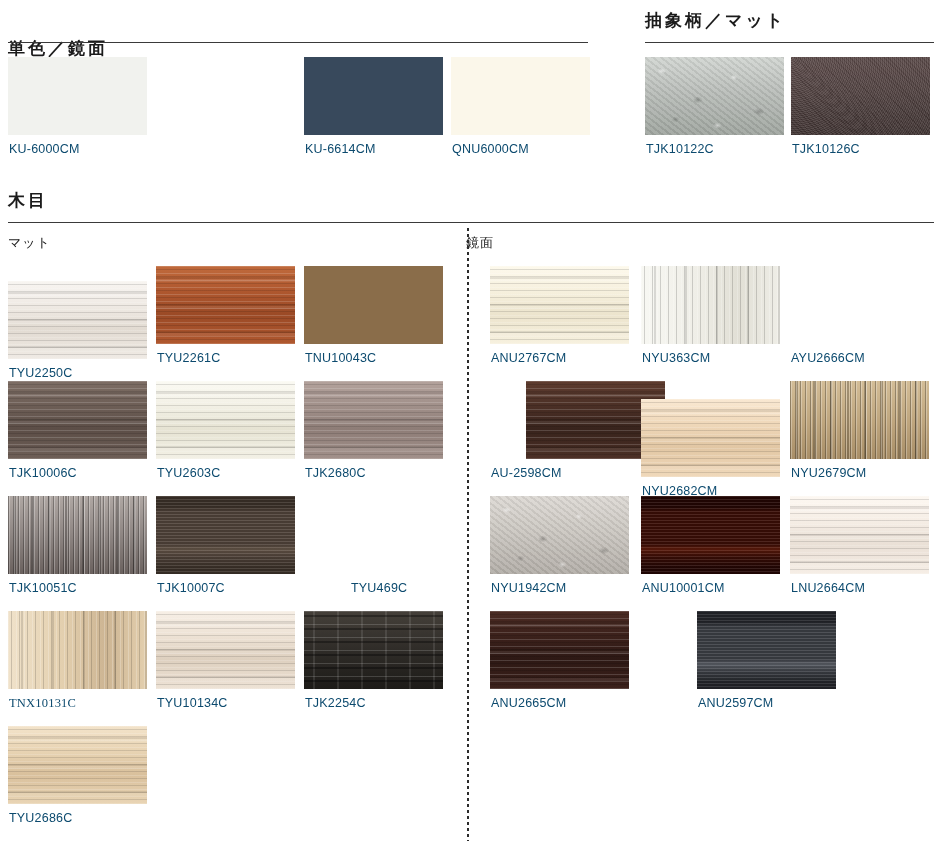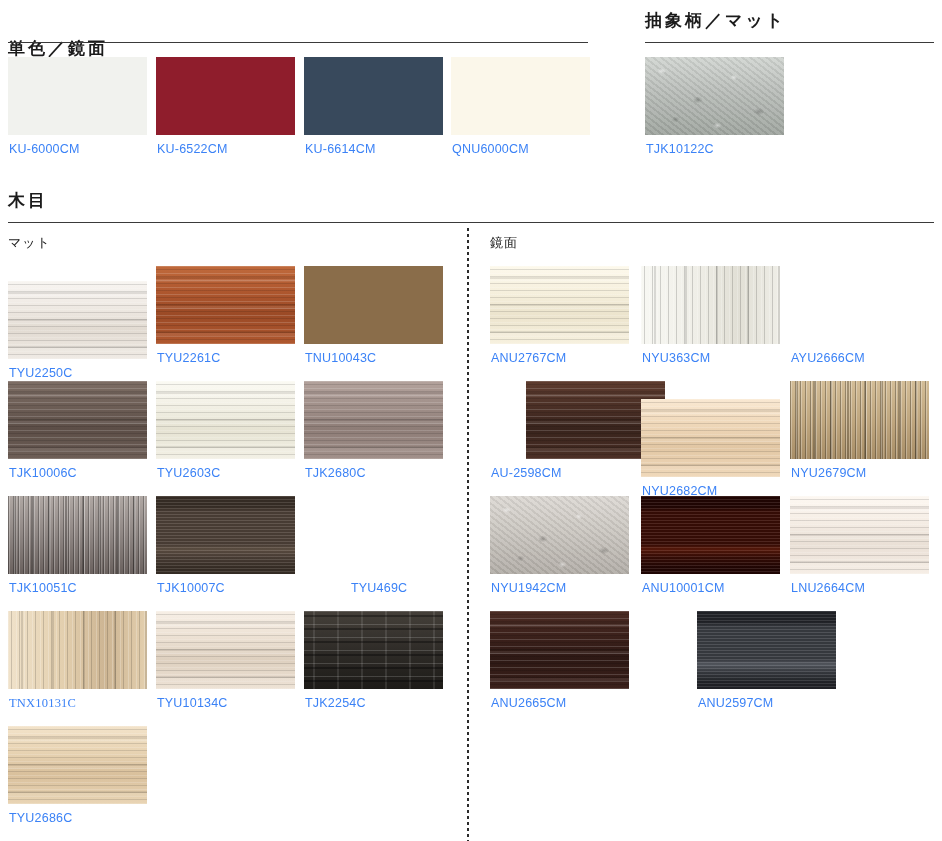--- a/index.html
+++ b/index.html
@@ -36,21 +36,21 @@
     font-size: 13px;
     font-weight: 400;
     letter-spacing: 1px;
     color: #1b1b1b;
     line-height: 1;
     white-space: nowrap;
   }
   .swatch-label {
     font-size: 12.5px;
     letter-spacing: 0.2px;
-    color: #3b82f6;
+    color: #0c4a6e;
     line-height: 1;
     white-space: nowrap;
   }
   .swatch {
     width: 139px;
     height: 78px;
     box-sizing: border-box;
     position: relative;
     overflow: hidden;
   }
@@ -62,21 +62,21 @@
   
   .hdr1 { position:absolute; left:8px;  top:12px;margin-top:28px; }
   .rule1 { position:absolute; left:8px;  top:42px; width:580px; }
   .hdr2 { position:absolute; left:645px; top:12px; }
   .rule2 { position:absolute; left:645px; top:42px; width:289px; }
 
   .hdr3 { position:absolute; left:8px;  top:192px; }
   .rule3 { position:absolute; left:8px;  top:222px; width:926px; }
 
   .sub-left  { position:absolute; left:8px;   top:236px; }
-  .sub-right { position:absolute; left:490px; top:236px; }
+  .sub-right { position:absolute; left:466px; top:236px; }
 
   .vdiv {
     position: absolute;
     left: 467px;
     top: 228px;
     width: 2px;
     height: 613px;
     background-image: linear-gradient(to bottom, #2b2b2b 0 3px, rgba(0,0,0,0) 3px 6px);
     background-size: 2px 6px;
     background-repeat: repeat-y;
@@ -205,26 +205,20 @@
 
   <div class="sec-title hdr1">単色／鏡面</div>
   <div class="rule rule1"></div>
 
   <div class="cell" style="left:8px;  top:57px;">
     <div class="swatch">
         <div class="tex g-plain" id="t-s0-0" style="--base: #f1f2ee; --hi: #f7f8f5; --lo: #e6e8e3;"></div>
       </div>
     <div class="swatch-label">KU-6000CM</div>
   </div>
-  <div class="cell" style="left:156px; top:57px;">
-    <div class="swatch">
-        <div class="tex g-plain" id="t-s0-1" style="--base: #8f1d2c; --hi: #9e2435; --lo: #7c1724;"></div>
-      </div>
-    <div class="swatch-label">KU-6522CM</div>
-  </div>
   <div class="cell" style="left:304px; top:57px;">
     <div class="swatch">
         <div class="tex g-plain" id="t-s0-2" style="--base: #38495c; --hi: #42536a; --lo: #2e3c4c;"></div>
       </div>
     <div class="swatch-label">KU-6614CM</div>
   </div>
   <div class="cell" style="left:451px; top:57px;">
     <div class="swatch">
         <div class="tex g-plain" id="t-s0-3" style="--base: #fbf7ea; --hi: #fffdf4; --lo: #f4efdf;"></div>
       </div>
@@ -233,20 +227,26 @@
 
   <div class="sec-title hdr2">抽象柄／マット</div>
   <div class="rule rule2"></div>
 
   <div class="cell" style="left:645px; top:57px;">
     <div class="swatch">
         <div class="tex g-stone" id="t-s1-0" style="--base: #b9bdb9; --hi: #d2d6d2; --lo: #9fa59f;"></div>
       </div>
     <div class="swatch-label">TJK10122C</div>
   </div>
+  <div class="cell" style="left:791px; top:57px;">
+    <div class="swatch">
+        <div class="tex g-leather" id="t-s1-1" style="--base: #4e3f3e; --hi: #5b4a49; --lo: #3e3231;"></div>
+      </div>
+    <div class="swatch-label">TJK10126C</div>
+  </div>
 
   <div class="sec-title hdr3">木目</div>
   <div class="rule rule3"></div>
 
   <div class="sub-title sub-left">マット</div>
   <div class="sub-title sub-right">鏡面</div>
 
   <div class="vdiv"></div>
 
   <div id="grid-matt">

